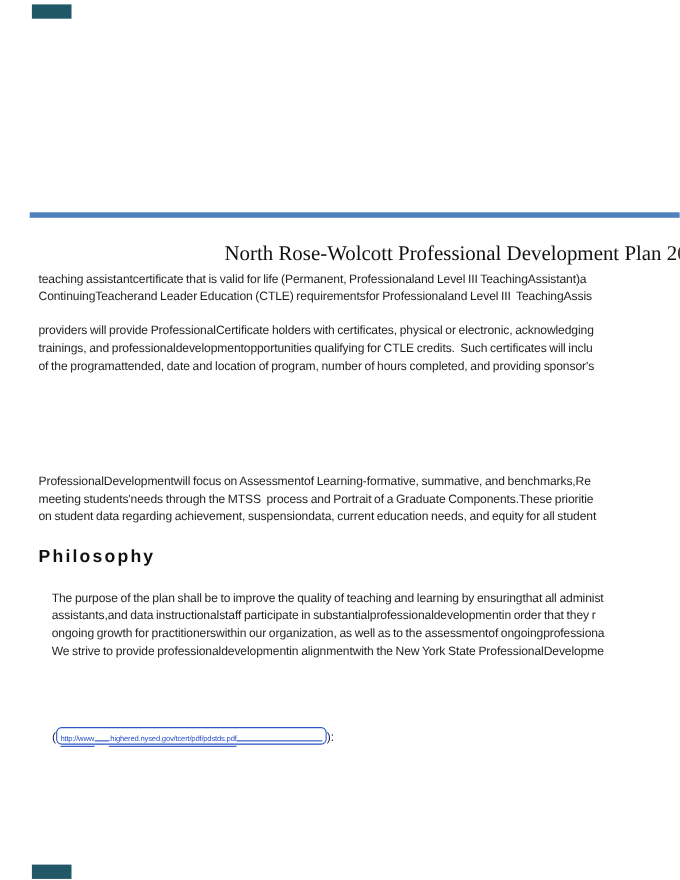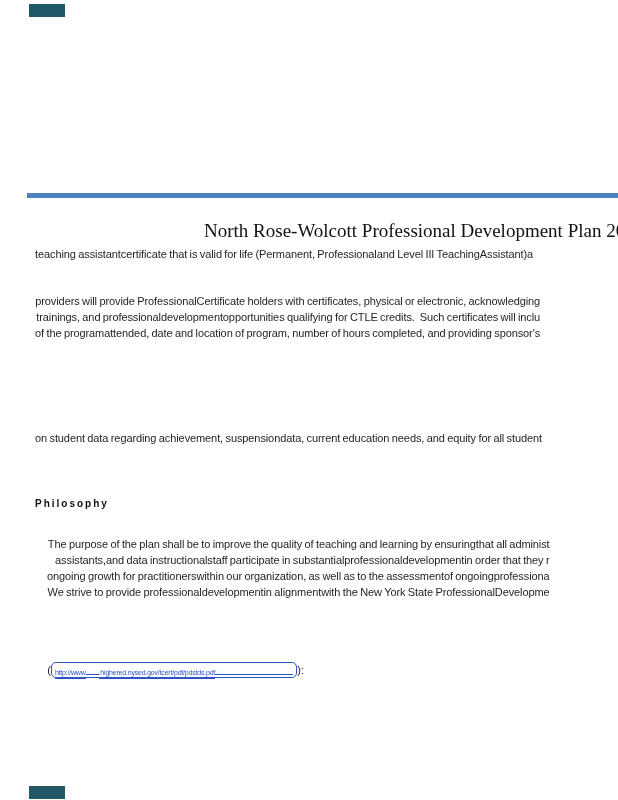--- a/index.html
+++ b/index.html
@@ -36,31 +36,30 @@
     white-space: pre;
     color: #111111;
   }
   .para {
     position: absolute;
     left: 35px;
     font-size: 11px;
     line-height: 16px;
     letter-spacing: -0.1px;
     word-spacing: -0.5px;
-    text-align: right;
   }
   .para .ln { white-space: pre; }
   #p-intro        { top: 246px; }
   #p-certificates { top: 293px; }
   #p-support      { top: 377px; }
   #p-focus        { top: 430px; }
   #philosophy-heading {
     position: absolute;
     left: 35px; top: 498px;
-    font-size: 10px;
+    font-size: 16px;
     font-weight: bold;
     letter-spacing: 2px;
     color: #111111;
     white-space: pre;
   }
   #p-philosophy   { top: 536px; margin-left: 12px; }
   .link-line {
     position: absolute;
     left: 35px; top: 652px;
     font-size: 11px;
@@ -101,30 +100,33 @@
 <div class="page">
 
   <div class="teal-marker top"></div>
 
   <div class="h-rule"></div>
 
   <div class="doc-title">North Rose-Wolcott Professional Development Plan 2025-2026</div>
 
   <div class="para" id="p-intro">
     <div class="ln">teaching assistantcertificate that is valid for life (Permanent, Professionaland Level III TeachingAssistant)a</div>
+    <div class="ln">ContinuingTeacherand Leader Education (CTLE) requirementsfor Professionaland Level III  TeachingAssis</div>
   </div>
 
   <div class="para" id="p-certificates">
     <div class="ln">providers will provide ProfessionalCertificate holders with certificates, physical or electronic, acknowledging</div>
     <div class="ln">trainings, and professionaldevelopmentopportunities qualifying for CTLE credits.  Such certificates will inclu</div>
     <div class="ln">of the programattended, date and location of program, number of hours completed, and providing sponsor's</div>
   </div>
 
 
   <div class="para" id="p-focus">
+    <div class="ln">ProfessionalDevelopmentwill focus on Assessmentof Learning-formative, summative, and benchmarks,Re</div>
+    <div class="ln">meeting students'needs through the MTSS  process and Portrait of a Graduate Components.These prioritie</div>
     <div class="ln">on student data regarding achievement, suspensiondata, current education needs, and equity for all student</div>
   </div>
 
   <div id="philosophy-heading">Philosophy</div>
 
   <div class="para" id="p-philosophy">
     <div class="ln">The purpose of the plan shall be to improve the quality of teaching and learning by ensuringthat all administ</div>
     <div class="ln">assistants,and data instructionalstaff participate in substantialprofessionaldevelopmentin order that they r</div>
     <div class="ln">ongoing growth for practitionerswithin our organization, as well as to the assessmentof ongoingprofessiona</div>
     <div class="ln">We strive to provide professionaldevelopmentin alignmentwith the New York State ProfessionalDevelopme</div>

